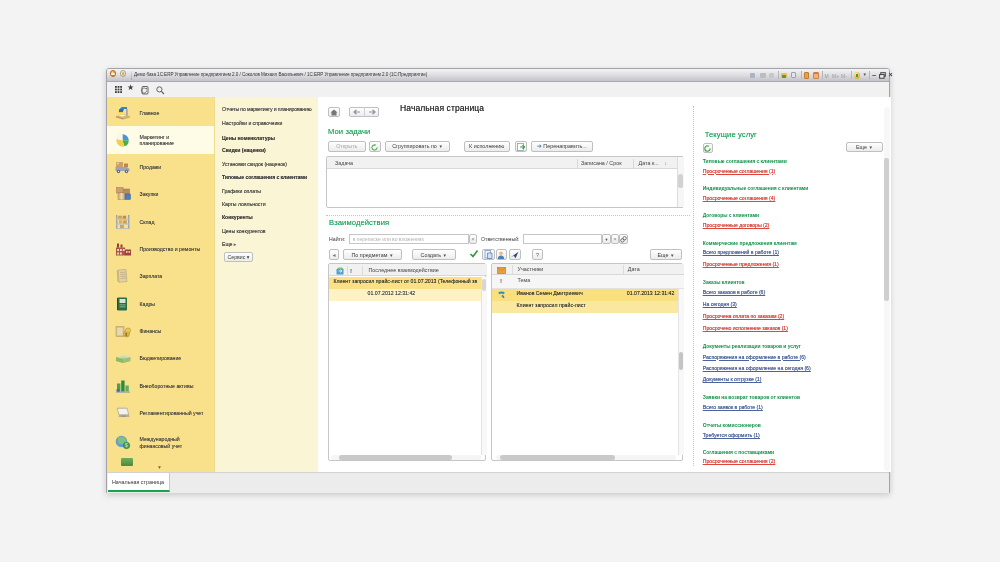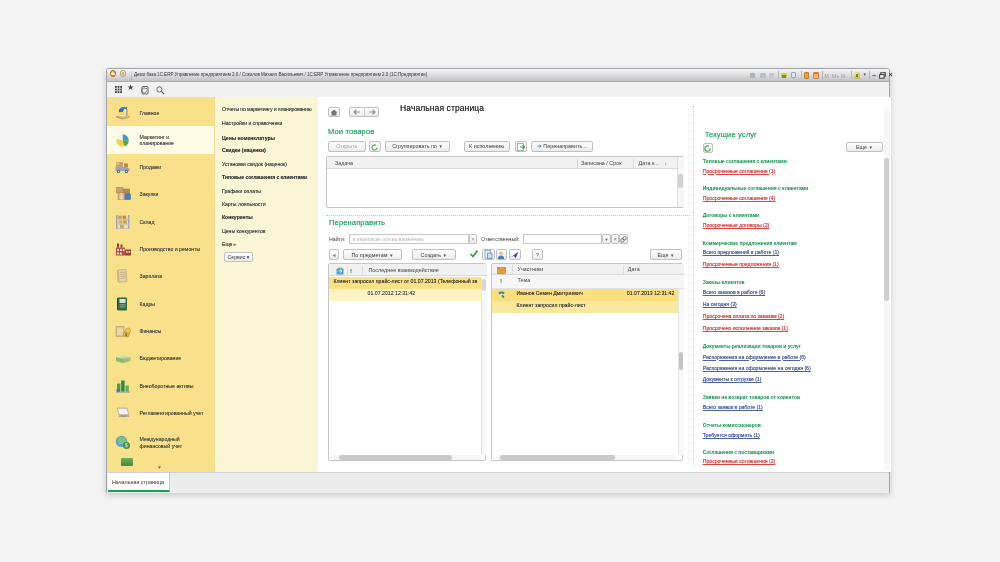--- a/index.html
+++ b/index.html
@@ -266,21 +266,21 @@
     <div class="btn" style="left:31px;top:9.5px;width:30px;height:10.5px;"></div>
     <div class="abs" style="left:46px;top:10px;width:1px;height:9.5px;background:#cfcfcf;"></div>
     <svg class="abs" style="left:34px;top:12px;" width="9" height="6">
         <path d="M8 3 L2 3 M4.5 0.8 L2 3 L4.5 5.2" fill="none" stroke="#8a94a8" stroke-width="1.2"></path>
       </svg>
     <svg class="abs" style="left:49.5px;top:12px;" width="9" height="6">
         <path d="M1 3 L7 3 M4.5 0.8 L7 3 L4.5 5.2" fill="none" stroke="#8a94a8" stroke-width="1.2"></path>
       </svg>
     <div class="abs" style="left:82px;top:5.5px;font-size:8.5px;color:#262626;letter-spacing:0.1px;text-shadow:0 0 0.45px rgba(38,38,38,0.7);">Начальная страница</div>
 
-    <div class="hdrgreen" style="left:10px;top:29.5px;">Мои товаров</div>
+    <div class="hdrgreen" style="left:10px;top:29.5px;">Мои задачи</div>
     <div class="btn" style="left:10px;top:44px;width:37.5px;height:10.5px;line-height:9.5px;color:#a4a4a4;">Открыть</div>
     <div class="btn" style="left:51px;top:44px;width:11.5px;height:10.5px;">
         <svg width="7" height="7" style="margin-top:1.5px;">
           <path d="M3.5 0.9 A2.6 2.6 0 1 0 6.1 3.5" fill="none" stroke="#3da23d" stroke-width="1"></path>
           <path d="M3.3 0 l2 1 -2 1 z" fill="#3da23d"></path>
         </svg>
       </div>
     <div class="btn" style="left:67px;top:44px;width:65px;height:10.5px;line-height:9.5px;">Сгруппировать по <span style="font-size:4.5px;color:#555;">▼</span></div>
     <div class="btn" style="left:145.5px;top:44px;width:46.5px;height:10.5px;line-height:9.5px;">К исполнению</div>
     <div class="btn" style="left:196.5px;top:44px;width:12px;height:10.5px;">
@@ -297,21 +297,21 @@
       <div class="abs tbhdr" style="left:254.5px;top:3px;">Записана / Срок</div>
       <div class="abs tbhdr" style="left:312px;top:3px;">Дата к...</div>
       <div class="abs" style="left:338px;top:3px;font-size:5px;color:#666;">↓</div>
       <div class="abs" style="left:250.5px;top:1.5px;width:1px;height:10px;background:#d8d8d8;"></div>
       <div class="abs" style="left:306px;top:1.5px;width:1px;height:10px;background:#d8d8d8;"></div>
       <div class="abs" style="left:350.5px;top:0;width:7px;height:50px;background:#f6f6f6;border-left:1px solid #ddd;"></div>
       <div class="abs" style="left:351.5px;top:17px;width:5px;height:14px;background:#d2d2d2;border-radius:2px;"></div>
     </div>
 
     <div class="abs" style="left:7.5px;top:117.5px;width:364px;height:1px;border-top:1px dotted #c4c4c4;"></div>
-    <div class="hdrgreen" style="left:11px;top:121px;">Перенаправить</div>
+    <div class="hdrgreen" style="left:11px;top:121px;">Взаимодействия</div>
 
     <div class="abs" style="left:11px;top:138.6px;font-size:5.2px;color:#3a3a3a;">Найти:</div>
     <div class="abs" style="left:30.7px;top:136.6px;width:120.5px;height:10px;border:1px solid #c6c6c6;background:#fff;font-size:5px;color:#b2b2b2;line-height:9px;padding-left:3px;">в переписке или во вложениях</div>
     <div class="btn" style="left:151.2px;top:136.6px;width:7.5px;height:10px;line-height:8.5px;color:#888;font-size:6px;">×</div>
     <div class="abs" style="left:163px;top:138.6px;font-size:5.2px;color:#3a3a3a;">Ответственный:</div>
     <div class="abs" style="left:204.6px;top:136.6px;width:79.7px;height:10px;border:1px solid #c6c6c6;background:#fff;"></div>
     <div class="btn" style="left:284.3px;top:136.6px;width:8.3px;height:10px;line-height:9px;font-size:4px;color:#555;">▼</div>
     <div class="btn" style="left:292.6px;top:136.6px;width:8.8px;height:10px;line-height:8.5px;color:#888;font-size:6px;">×</div>
     <div class="btn" style="left:301.4px;top:136.6px;width:9px;height:10px;">
         <svg width="7" height="7" style="margin-top:1.3px;">

